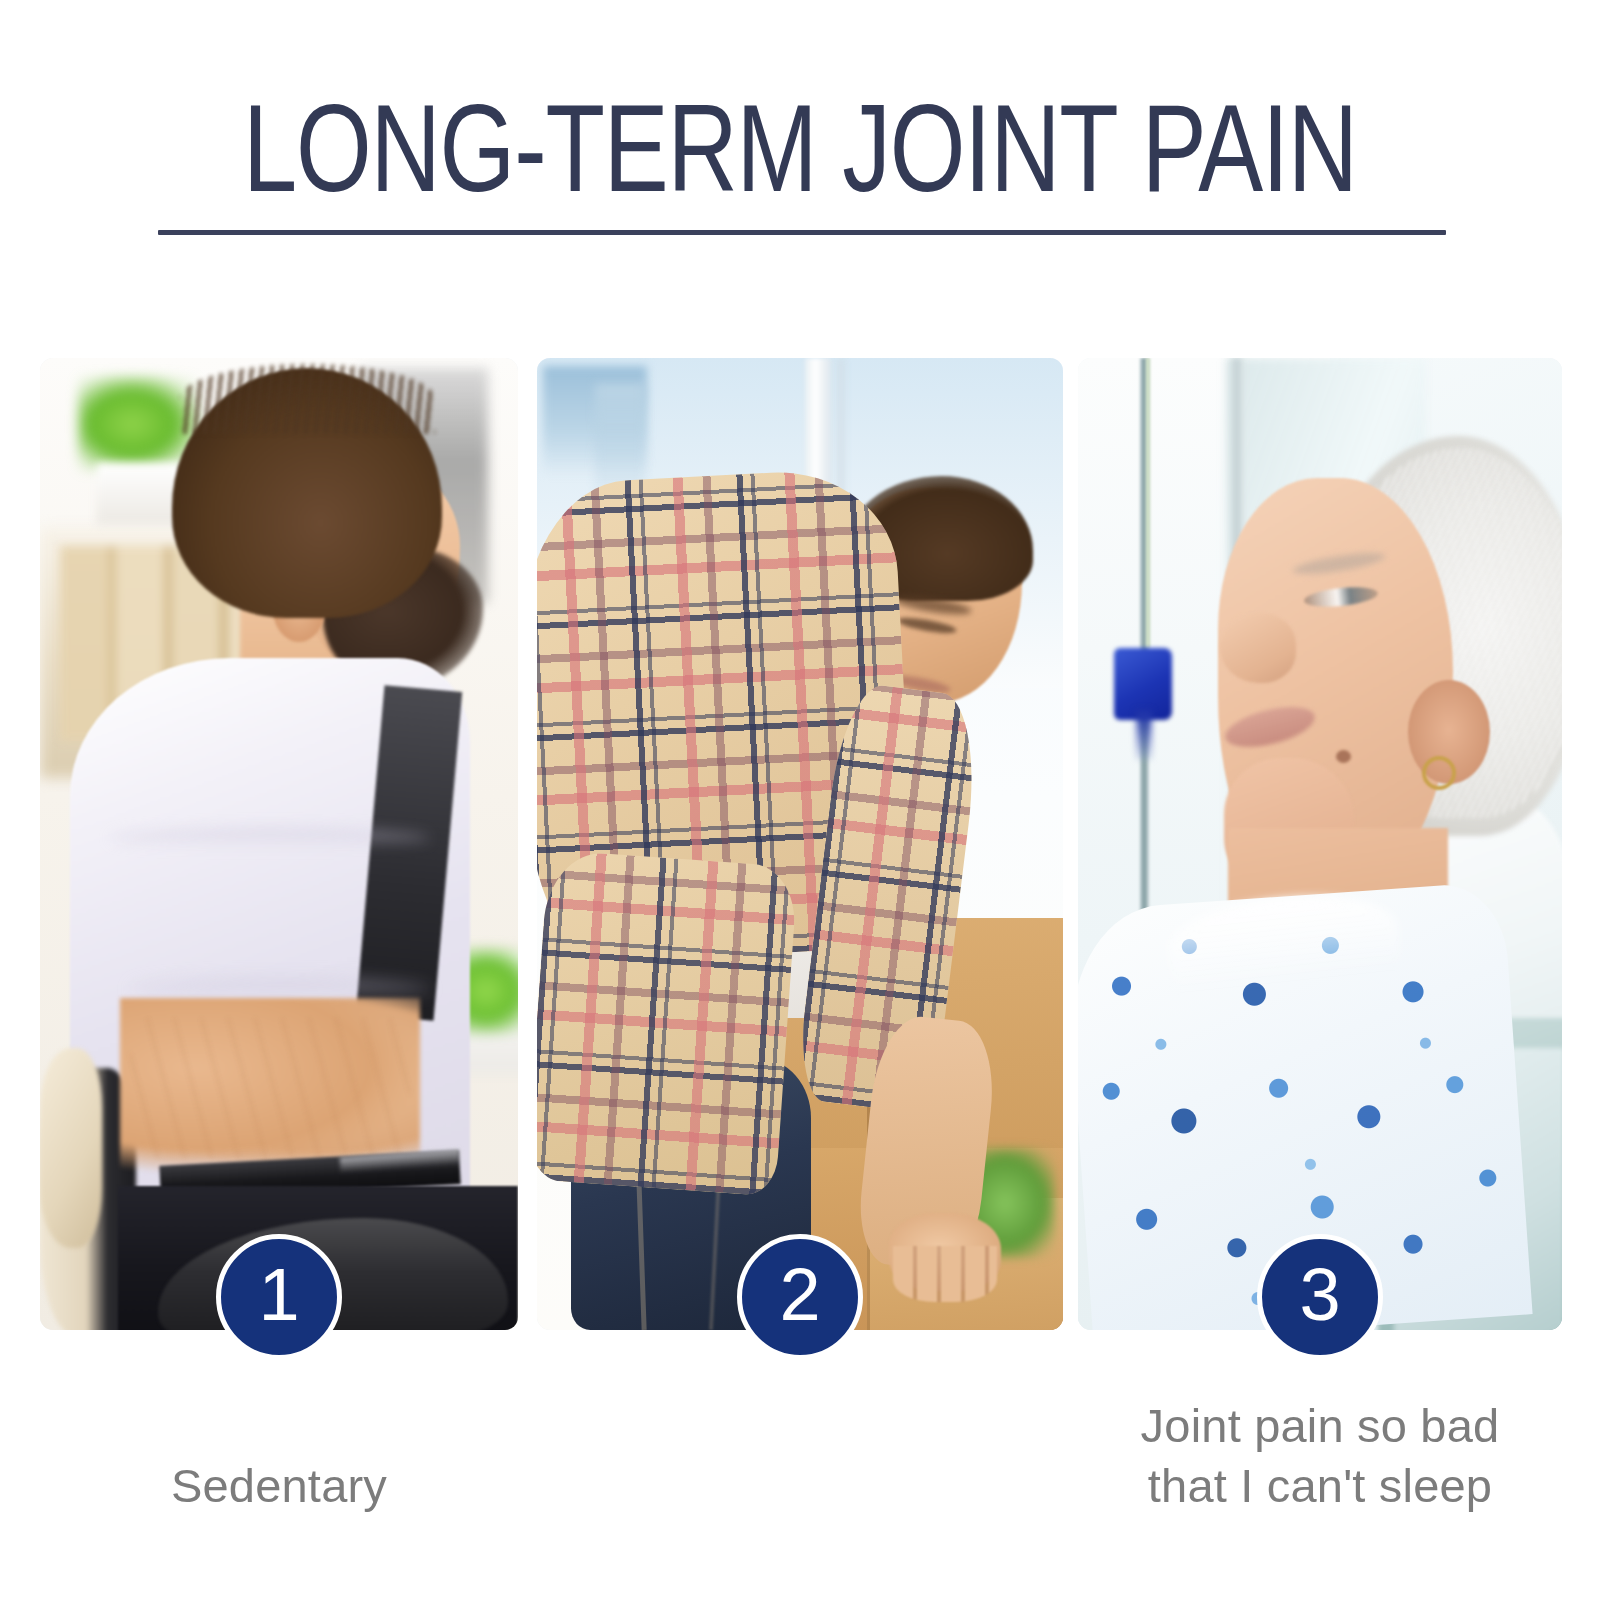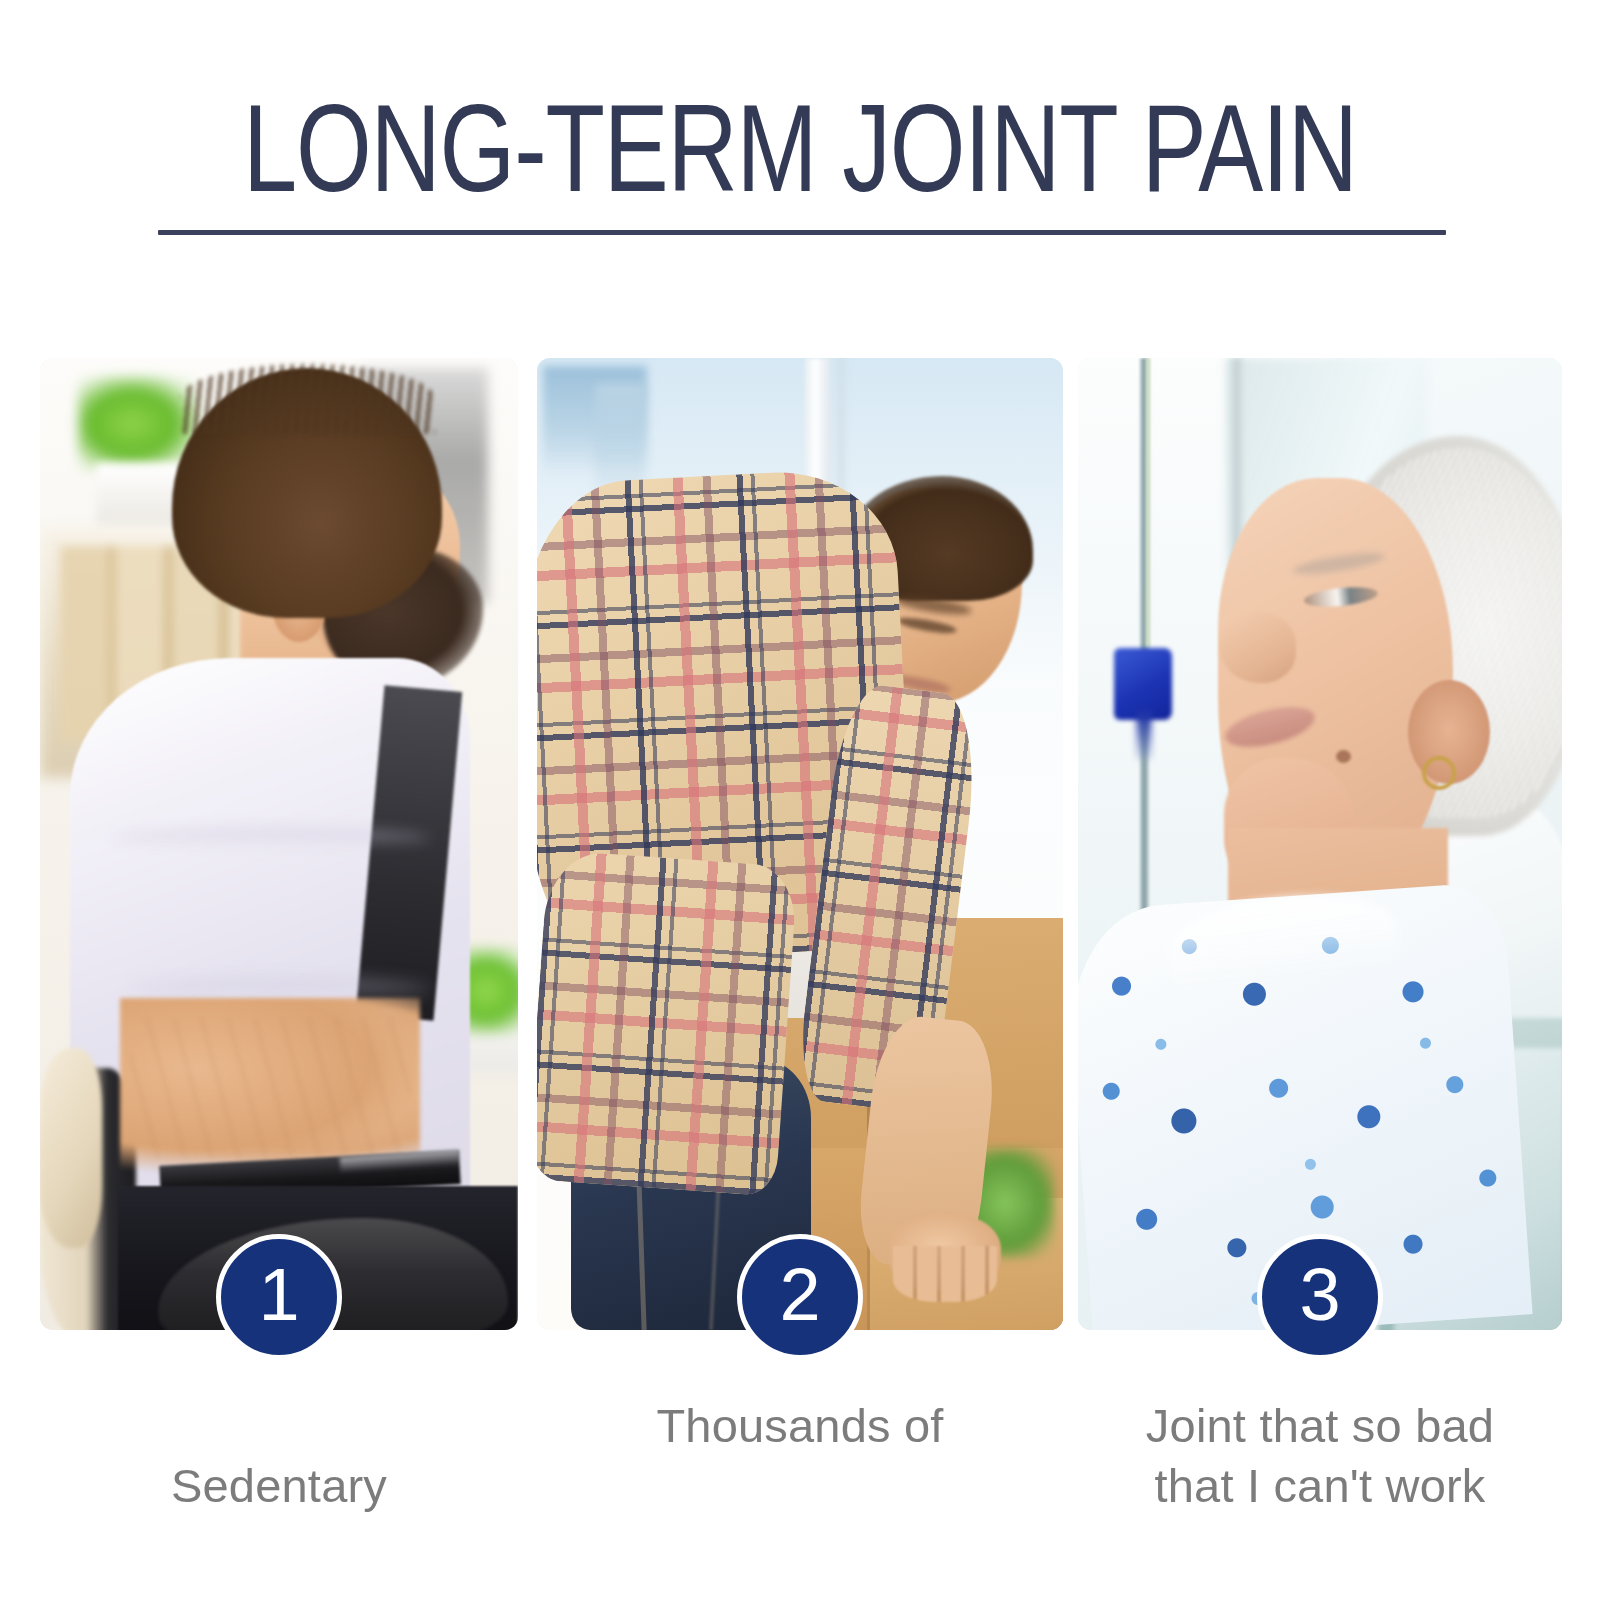--- a/index.html
+++ b/index.html
@@ -797,18 +797,17 @@
   <span class="badge-num">2</span>
 </div>
 <div class="badge" id="badge-3">
   <span class="badge-num">3</span>
 </div>
 
 <div class="caption" id="caption-1">
   <span>Sedentary</span>
 </div>
 <div class="caption" id="caption-2">
-  <span>Thousands of</span>
 </div>
 <div class="caption" id="caption-3">
-  <span>Joint that so bad</span>
-  <span>that I can't work</span>
+  <span>Joint pain so bad</span>
+  <span>that I can't sleep</span>
 </div>
 
 </body></html>

